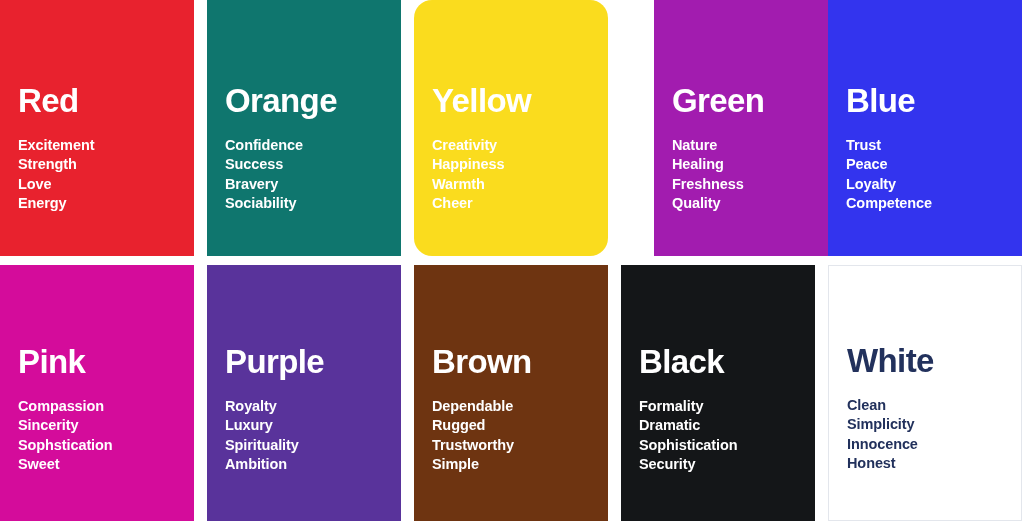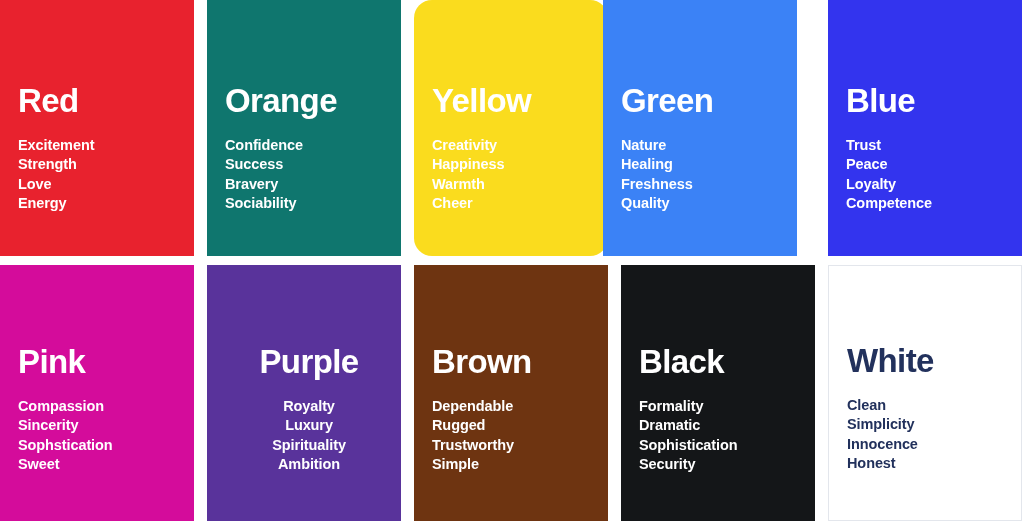--- a/index.html
+++ b/index.html
@@ -98,21 +98,21 @@
       <div class="card-inner">
         <div class="card-title">Yellow</div>
         <ul class="trait-list">
           <li>Creativity</li>
           <li>Happiness</li>
           <li>Warmth</li>
           <li>Cheer</li>
         </ul>
       </div>
     </div>
-    <div class="card" style="left: 603px; top: 0px; width: 194px; height: 256px; background: #3b82f6; color: rgb(255, 255, 255);">
+    <div class="card" style="left: 654px; top: 0px; width: 194px; height: 256px; background: #a21caf; color: rgb(255, 255, 255);">
       <div class="card-inner">
         <div class="card-title">Green</div>
         <ul class="trait-list">
           <li>Nature</li>
           <li>Healing</li>
           <li>Freshness</li>
           <li>Quality</li>
         </ul>
       </div>
     </div>
@@ -131,21 +131,21 @@
       <div class="card-inner">
         <div class="card-title">Pink</div>
         <ul class="trait-list">
           <li>Compassion</li>
           <li>Sincerity</li>
           <li>Sophstication</li>
           <li>Sweet</li>
         </ul>
       </div>
     </div>
-    <div class="card row-bottom" style="left: 207px; top: 265px; width: 194px; height: 256px; background: rgb(89, 51, 155); color: rgb(255, 255, 255); text-align: center;">
+    <div class="card row-bottom" style="left: 207px; top: 265px; width: 194px; height: 256px; background: rgb(89, 51, 155); color: rgb(255, 255, 255);">
       <div class="card-inner">
         <div class="card-title">Purple</div>
         <ul class="trait-list">
           <li>Royalty</li>
           <li>Luxury</li>
           <li>Spirituality</li>
           <li>Ambition</li>
         </ul>
       </div>
     </div>

